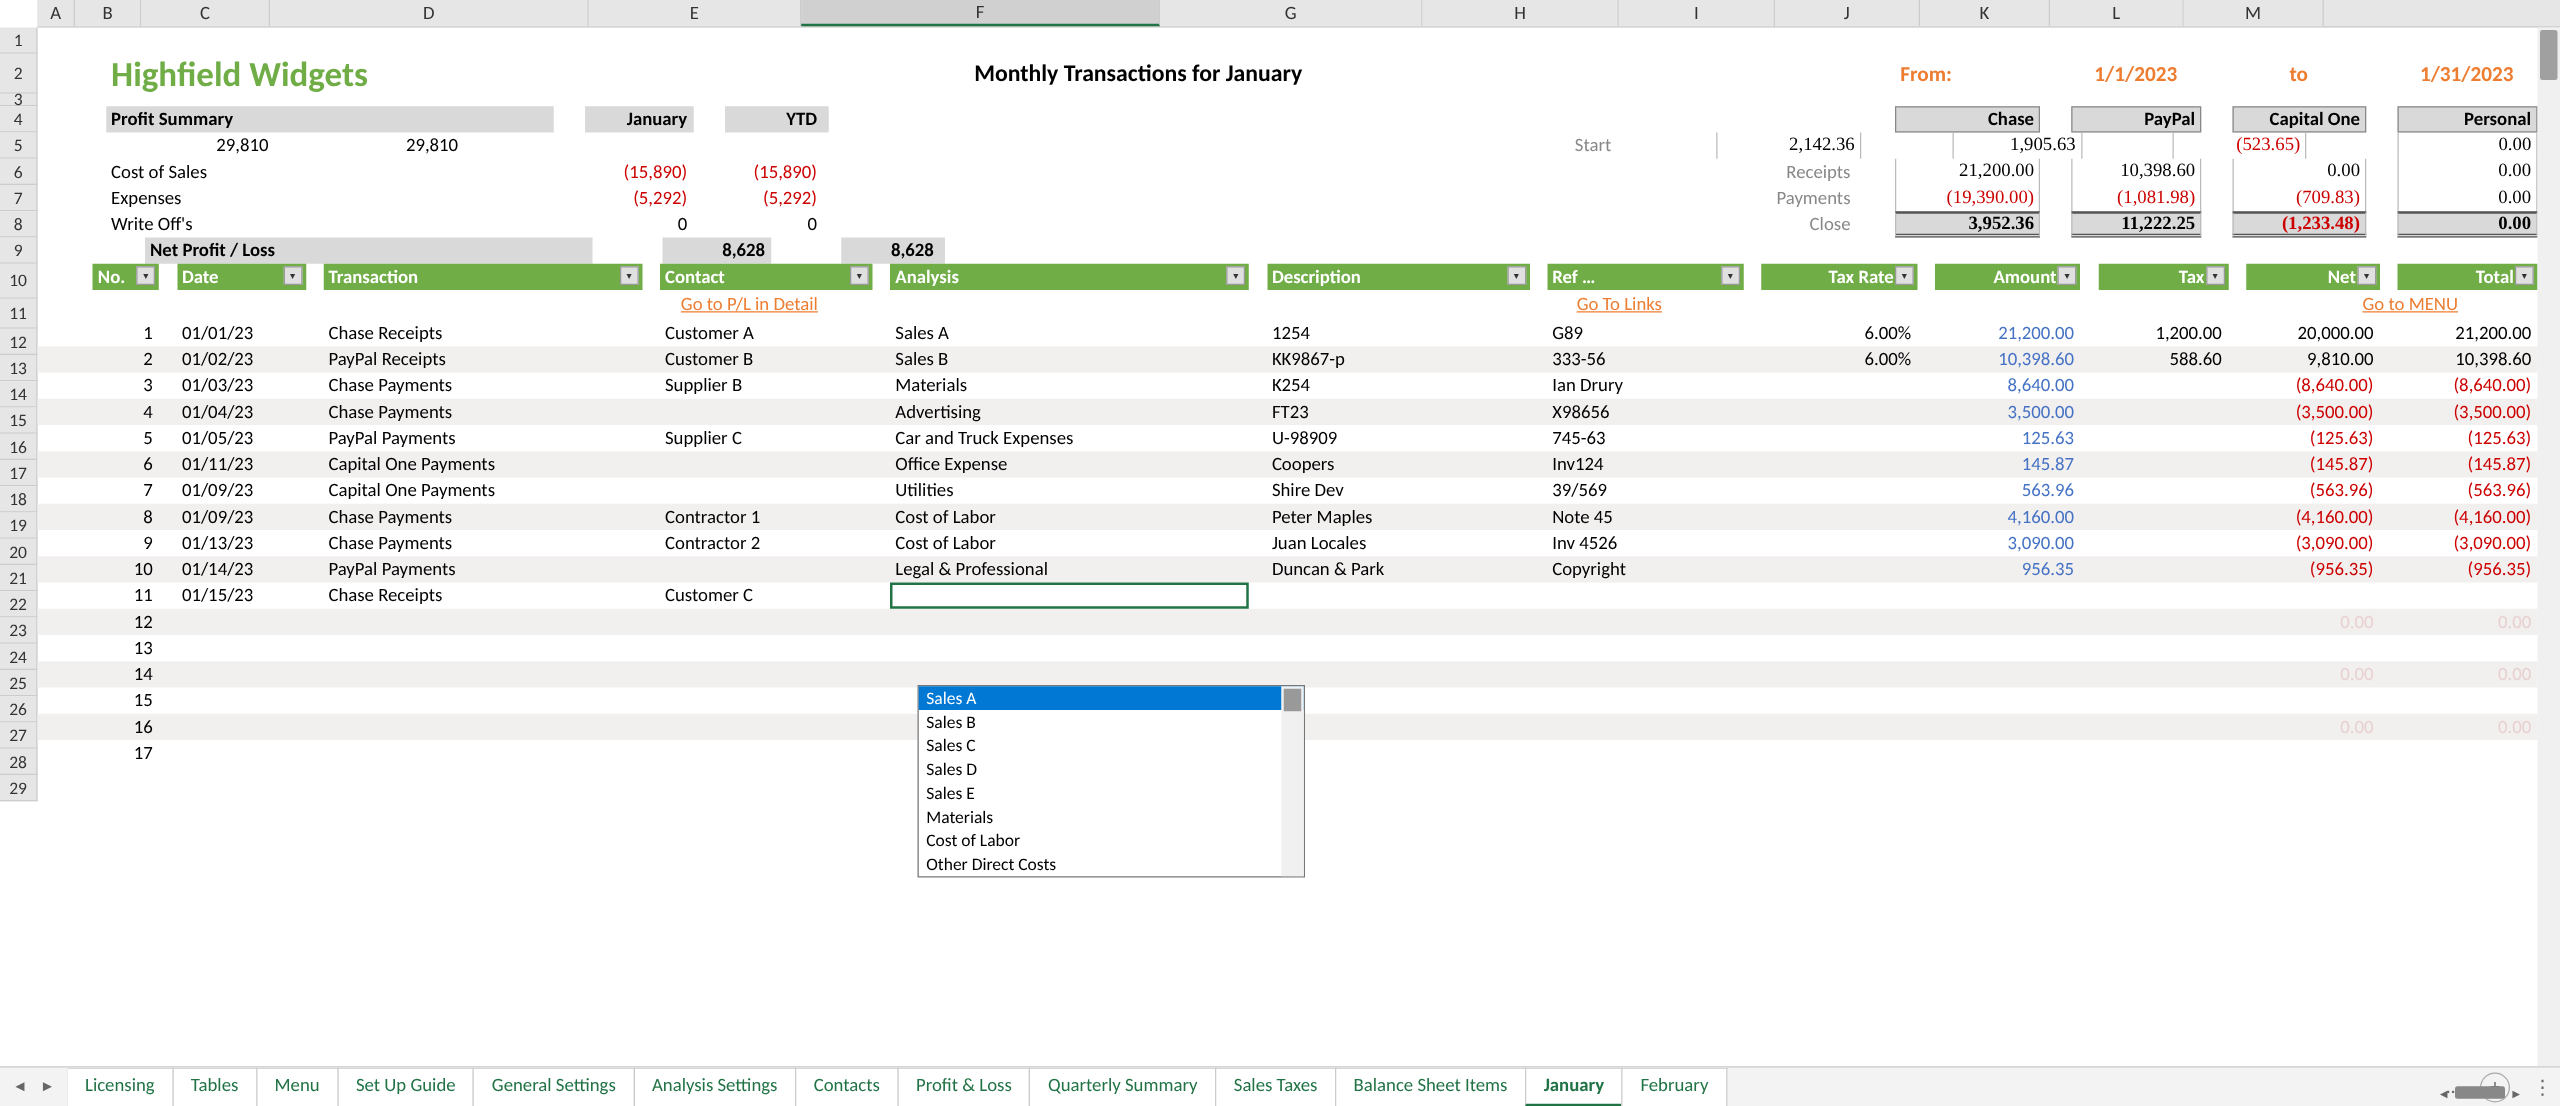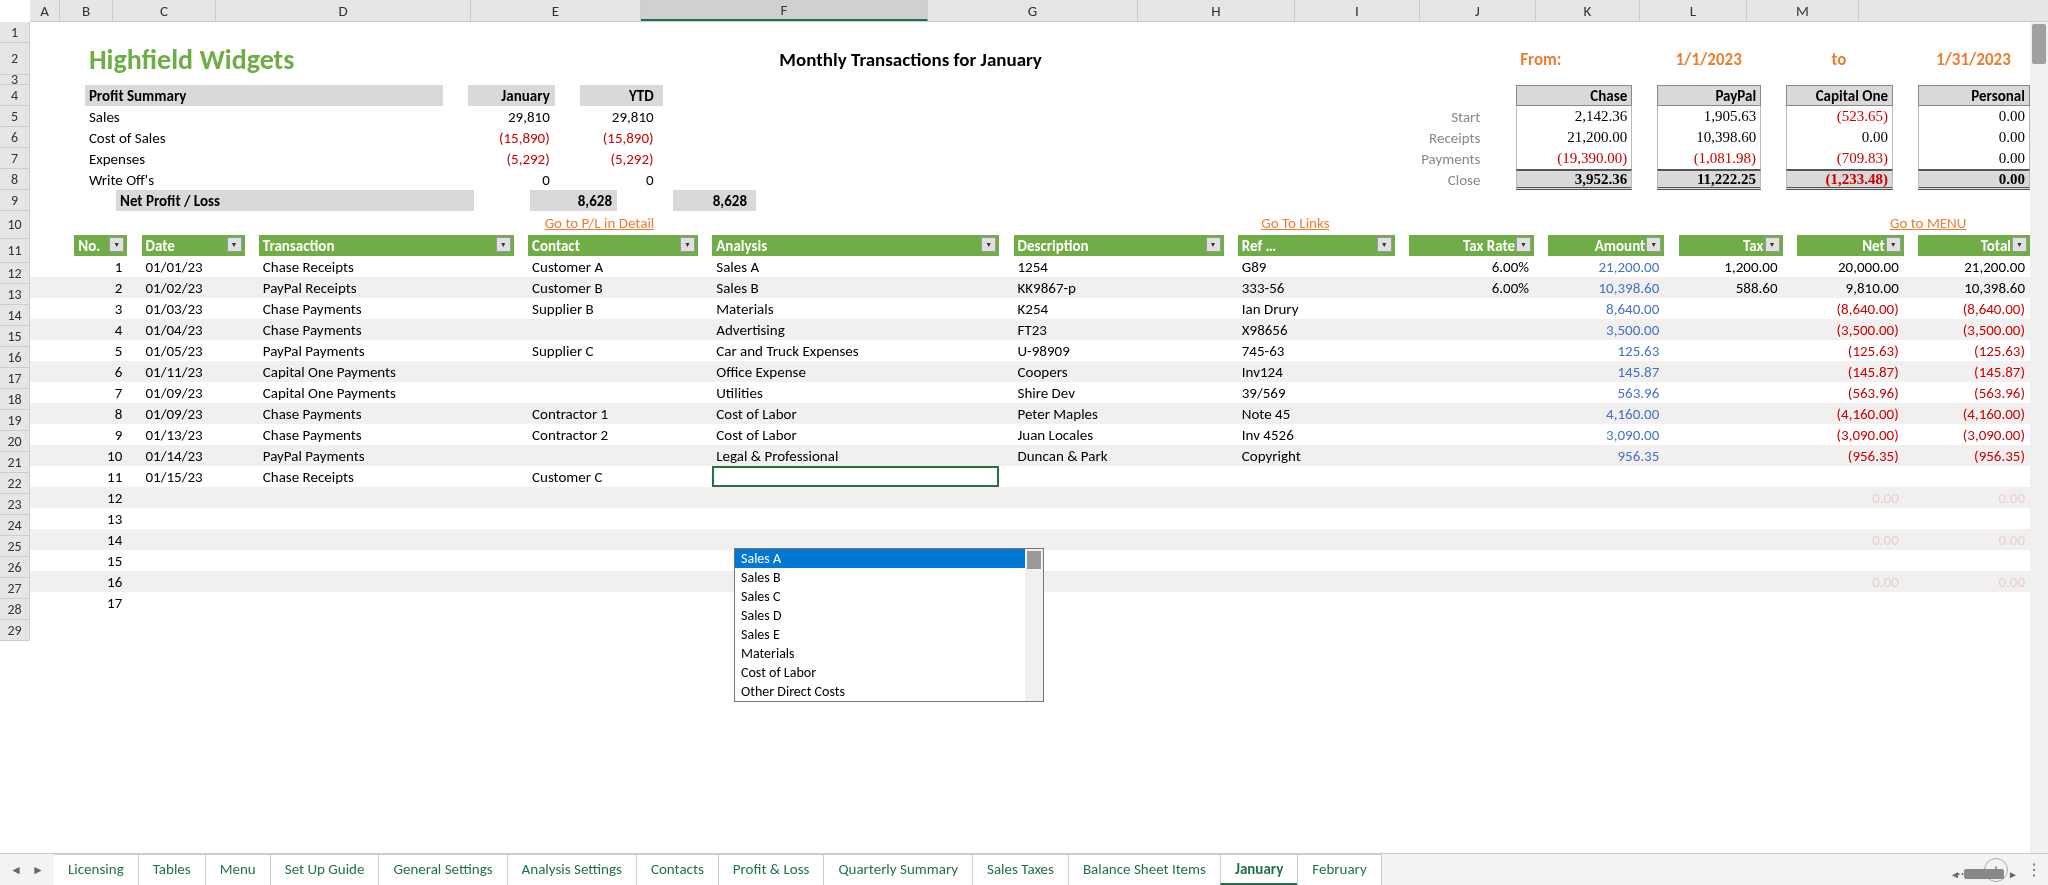--- a/index.html
+++ b/index.html
@@ -129,21 +129,20 @@
     <div class="c" style="width:125px"></div>
     <div class="c bank-cell" style="width:116px">Chase</div>
     <div class="c bank-cell" style="width:104px">PayPal</div>
     <div class="c bank-cell" style="width:107px">Capital One</div>
     <div class="c bank-cell" style="width:112px">Personal</div>
   </div>
 
   <div id="profit-rows">
       <div class="r">
     <div class="c" style="width:30px"></div>
-    <div class="c" style="width:358px">Sales</div>
     <div class="c jr " style="width:87px">29,810</div>
     <div class="c jr " style="width:83px;padding-right:8px">29,810</div>
     <div class="c" style="width:654px"></div>
     <div class="c gray-label jr" style="width:125px;padding-right:10px">Start</div>
     <div class="c bank-val " style="width:116px">2,142.36</div>
         <div class="c bank-val " style="width:104px">1,905.63</div>
         <div class="c bank-val neg" style="width:107px">(523.65)</div>
         <div class="c bank-val " style="width:112px">0.00</div>
       </div>
       <div class="r">
@@ -185,43 +184,43 @@
     </div>
 
   <div class="r">
     <div class="c" style="width:30px"></div>
     <div class="c gray-row" style="width:358px;font-weight:bold">Net Profit / Loss</div>
     <div class="c gray-row jr" style="width:87px;font-weight:bold">8,628</div>
     <div class="c gray-row jr" style="width:83px;font-weight:bold;padding-right:8px">8,628</div>
     <div class="c" style="width:1218px"></div>
   </div>
 
-
-  <div class="r" style="height:24px">
-    <div class="c" style="width:30px"></div>
-    <div class="c link-orange" style="width:180px">Go to P/L in Detail</div>
-    <div class="c link-orange" style="width:178px;padding-left:60px">Go To Links</div>
-    <div class="c link-orange" style="width:170px;padding-left:30px">Go to MENU</div>
-  </div>
 
   <div class="r" id="table-header-row">
       <div class="c" style="width:30px"></div>
       <div class="c green-header " style="width:53px">No.<span class="filter-btn"></span></div>
       <div class="c green-header " style="width:103px">Date<span class="filter-btn"></span></div>
       <div class="c green-header " style="width:255px">Transaction<span class="filter-btn"></span></div>
       <div class="c green-header " style="width:170px">Contact<span class="filter-btn"></span></div>
       <div class="c green-header " style="width:287px">Analysis<span class="filter-btn"></span></div>
       <div class="c green-header " style="width:210px">Description<span class="filter-btn"></span></div>
       <div class="c green-header " style="width:157px">Ref …<span class="filter-btn"></span></div>
       <div class="c green-header jr" style="width:125px">Tax Rate<span class="filter-btn"></span></div>
       <div class="c green-header jr" style="width:116px">Amount<span class="filter-btn"></span></div>
       <div class="c green-header jr" style="width:104px">Tax<span class="filter-btn"></span></div>
       <div class="c green-header jr" style="width:107px">Net<span class="filter-btn"></span></div>
       <div class="c green-header jr" style="width:112px">Total<span class="filter-btn"></span></div>
     </div>
+
+  <div class="r" style="height:24px">
+    <div class="c" style="width:30px"></div>
+    <div class="c link-orange" style="width:180px">Go to P/L in Detail</div>
+    <div class="c link-orange" style="width:178px;padding-left:60px">Go To Links</div>
+    <div class="c link-orange" style="width:170px;padding-left:30px">Go to MENU</div>
+  </div>
 
   <div id="table-rows">
       <div class="r">
     <div class="c" style="width:30px"></div>
     <div class="c jr" style="width:53px">1</div>
     <div class="c" style="width:103px">01/01/23</div>
     <div class="c" style="width:255px">Chase Receipts</div>
     <div class="c" style="width:170px">Customer A</div>
     <div class="c" style="width:287px">Sales A</div>
     <div class="c" style="width:210px">1254</div>

